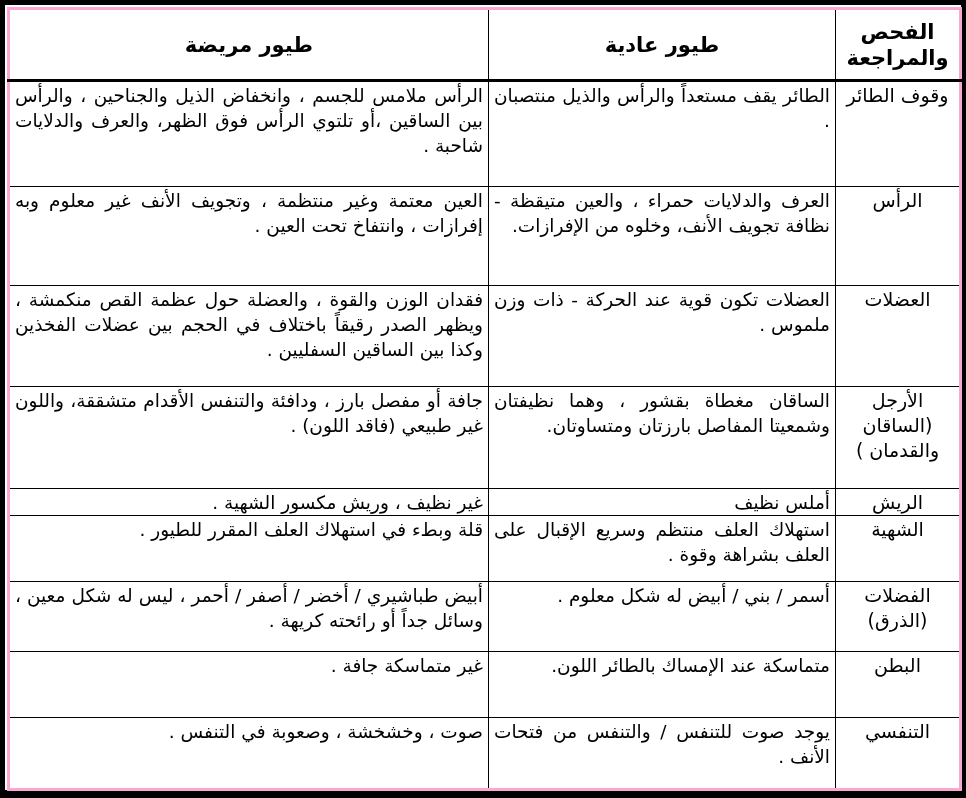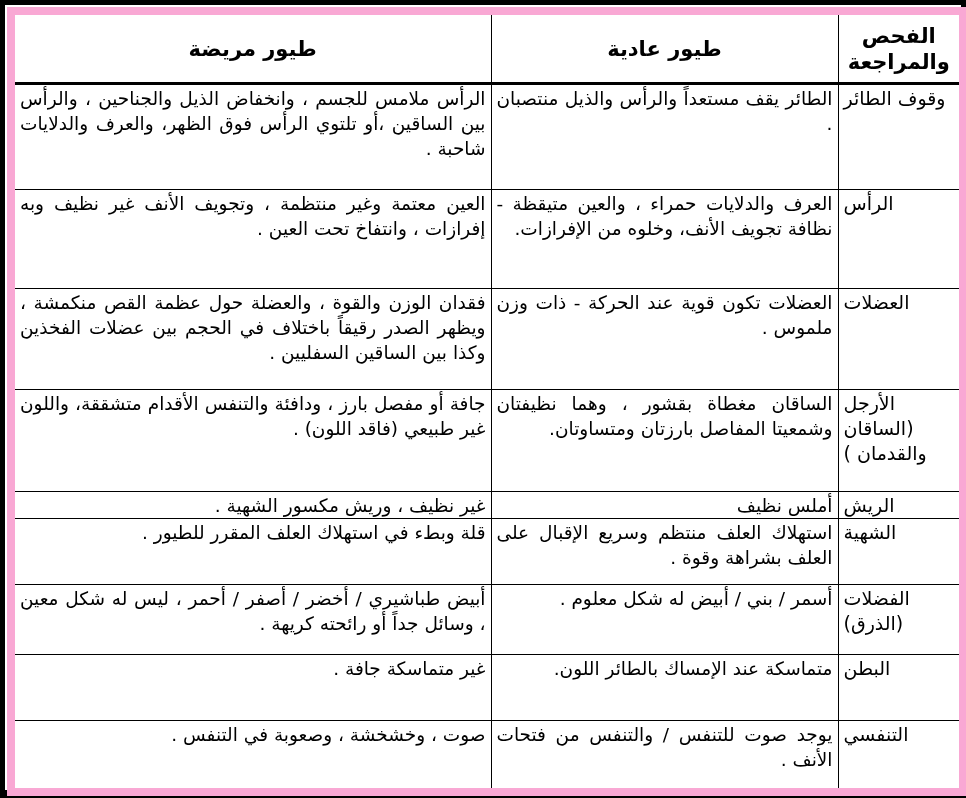--- a/index.html
+++ b/index.html
@@ -29,37 +29,37 @@
     direction: rtl;
     color: #000000;
   }
   table.exam-table td, table.exam-table th {
     border: 1.5px solid #000000;
     vertical-align: top;
     padding: 1px 5px 0 5px;
     box-sizing: border-box;
     overflow: hidden;
   }
-  table.exam-table { border: 8px solid #f9a8d4; }
+  table.exam-table { border: 3px solid #f9a8d4; }
   thead tr { border-bottom: 3.5px solid #000000; }
   th {
     font-weight: bold;
     font-size: 21px;
     text-align: center;
     vertical-align: middle !important;
     line-height: 1.25;
   }
   td {
     font-size: 18.5px;
     line-height: 25px;
     text-align: justify;
     margin-top: 8px;
   }
   td.check-col {
-    text-align: left;
+    text-align: center;
     font-size: 19px;
   }
   
   tr.hdr { height: 72px; }
   tr.r1 { height: 106px; }
   tr.r2 { height: 99px; }
   tr.r3 { height: 101px; }
   tr.r4 { height: 102px; }
   tr.r5 { height: 26px; }
   tr.r6 { height: 66px; }
@@ -86,21 +86,21 @@
     </thead>
     <tbody>
       <tr class="r1">
         <td class="check-col">وقوف الطائر</td>
         <td>الطائر يقف مستعداً والرأس والذيل منتصبان .</td>
         <td>الرأس ملامس للجسم ، وانخفاض الذيل والجناحين ، والرأس بين الساقين ،أو تلتوي الرأس فوق الظهر، والعرف والدلايات شاحبة .</td>
       </tr>
       <tr class="r2">
         <td class="check-col">الرأس</td>
         <td>العرف والدلايات حمراء ، والعين متيقظة - نظافة تجويف الأنف، وخلوه من الإفرازات.</td>
-        <td>العين معتمة وغير منتظمة ، وتجويف الأنف غير نظيف وبه إفرازات ، وانتفاخ تحت العين .</td>
+        <td>العين معتمة وغير منتظمة ، وتجويف الأنف غير معلوم وبه إفرازات ، وانتفاخ تحت العين .</td>
       </tr>
       <tr class="r3">
         <td class="check-col">العضلات</td>
         <td>العضلات تكون قوية عند الحركة - ذات وزن ملموس .</td>
         <td>فقدان الوزن والقوة ، والعضلة حول عظمة القص منكمشة ، ويظهر الصدر رقيقاً باختلاف في الحجم بين عضلات الفخذين وكذا بين الساقين السفليين .</td>
       </tr>
       <tr class="r4">
         <td class="check-col">الأرجل (الساقان والقدمان )</td>
         <td>الساقان مغطاة بقشور ، وهما نظيفتان وشمعيتا المفاصل بارزتان ومتساوتان.</td>
         <td>جافة أو مفصل بارز ، ودافئة والتنفس الأقدام متشققة، واللون غير طبيعي (فاقد اللون) .</td>

